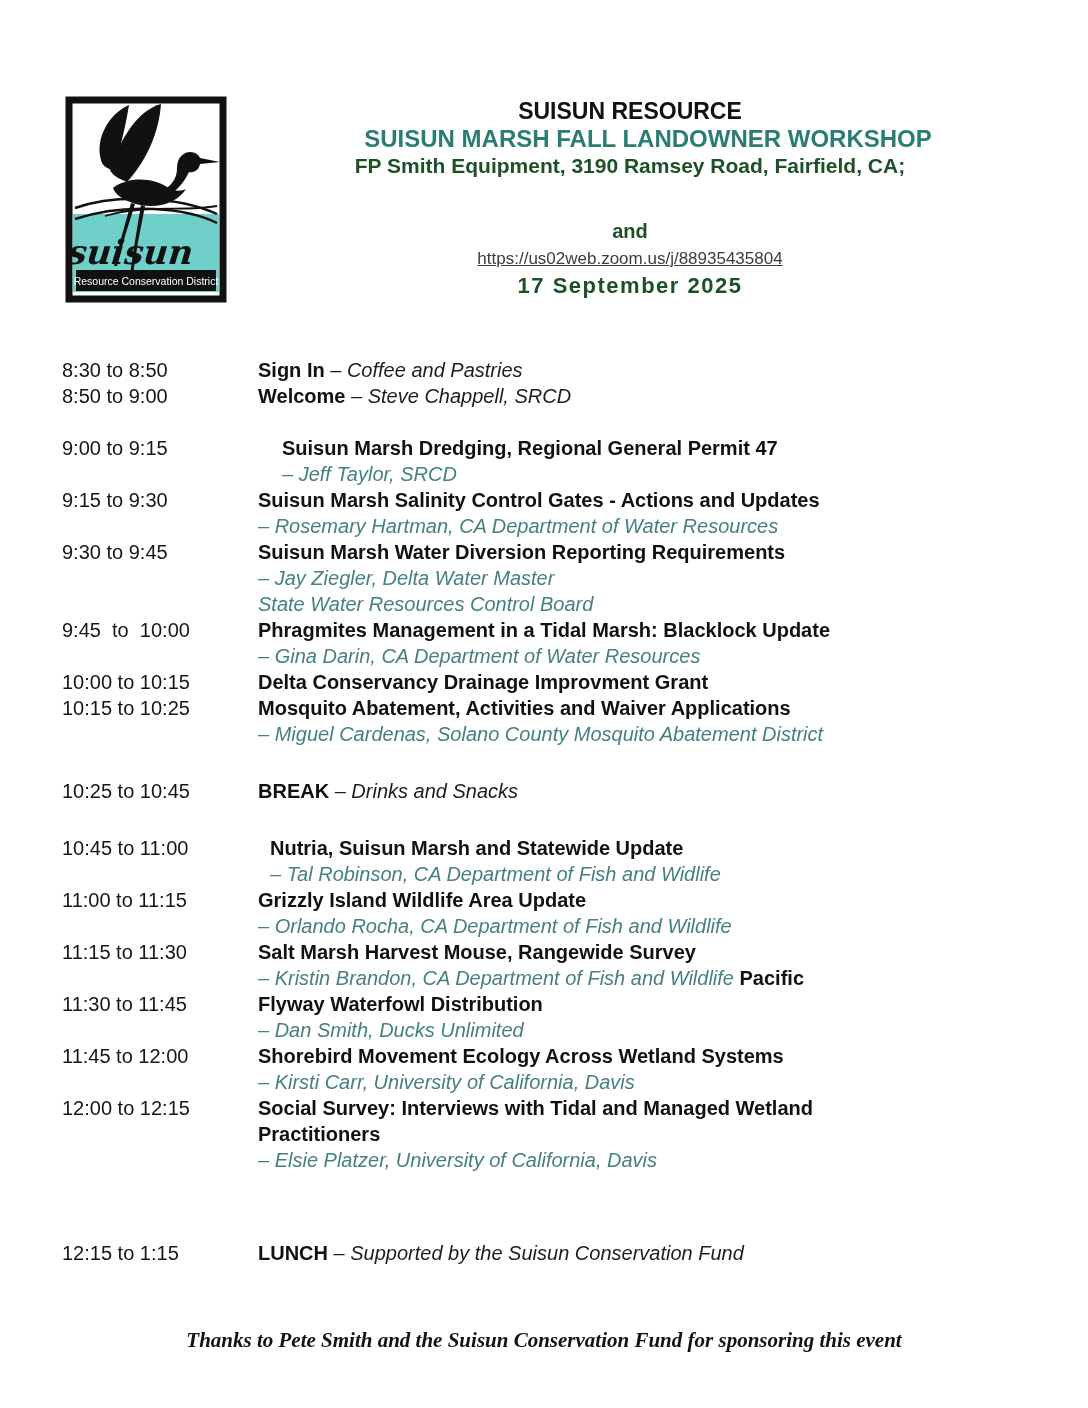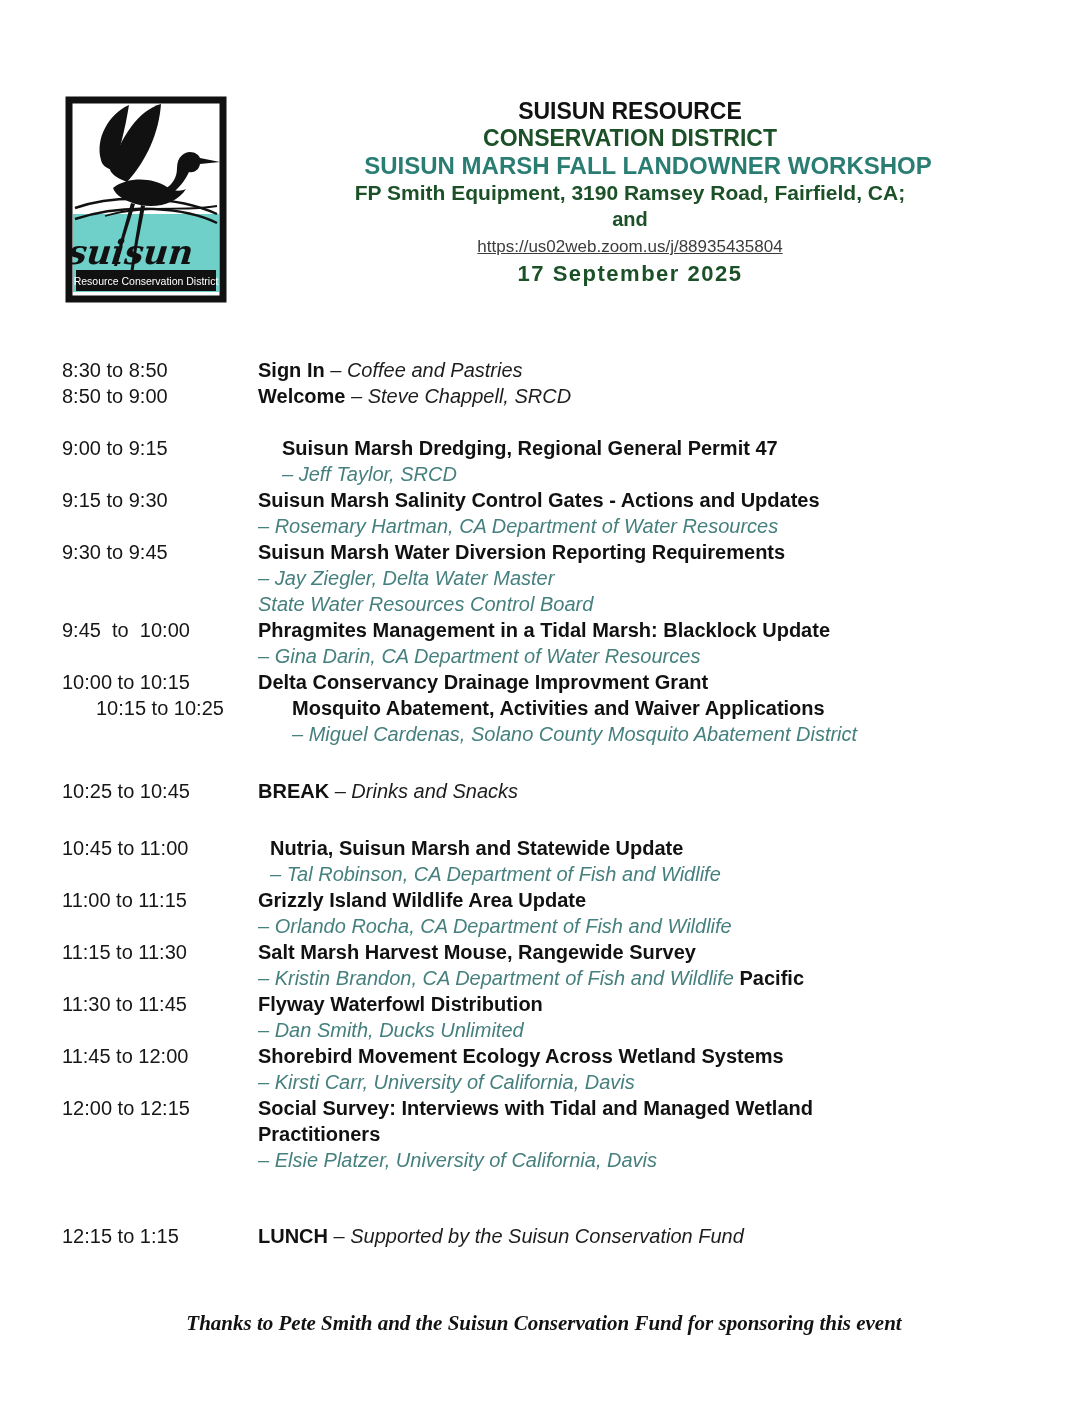--- a/index.html
+++ b/index.html
@@ -29,21 +29,21 @@
     flex: 1 1 auto;
     margin-right: 55px;
     text-align: center;
     padding-top: 2px;
     line-height: 27px;
   }
   .ht-line1 { font-size: 23px; font-weight: bold; color: #121212; }
   .ht-line2 { font-size: 23px; font-weight: bold; color: #1c5128; }
   .ht-line3 { font-size: 24px; font-weight: bold; color: #2a7d73; padding-left: 36px; }
   .ht-location { font-size: 21px; font-weight: bold; color: #1c5128; }
-  .ht-and { font-size: 20px; font-weight: bold; color: #1c5128; }
+  .ht-and { font-size: 20px; font-weight: bold; color: #1c5128; margin-top: 39px; }
   .ht-link {
     font-size: 17px;
     color: #3c3c3c;
     text-decoration: underline;
     font-weight: normal;
   }
   .ht-date {
     font-size: 22px;
     font-weight: bold;
     color: #1c5128;
@@ -122,21 +122,20 @@
       </g>
 
       <text x="82" y="168" text-anchor="middle" class="logo-script" font-size="34" fill="#111" transform="skewX(-6)">suisun</text>
 
       <rect x="11" y="174" width="140" height="21" fill="#111111"></rect>
       <text x="81" y="189" text-anchor="middle" class="logo-band-text" font-size="10.5" fill="#ffffff">Resource Conservation District</text>
     </svg>
   </div>
   <div class="header-text">
     <div class="ht-line1">SUISUN RESOURCE</div>
-    <div class="ht-line2">CONSERVATION DISTRICT</div>
     <div class="ht-line3">SUISUN MARSH FALL LANDOWNER WORKSHOP</div>
     <div class="ht-location">FP Smith Equipment, 3190 Ramsey Road, Fairfield, CA;</div>
     <div class="ht-and">and</div>
     <div><a href="#" class="ht-link">https://us02web.zoom.us/j/88935435804</a></div>
     <div class="ht-date">17 September 2025</div>
   </div>
 </div>
 
 <div class="schedule">
   <div class="row" style="margin-top: 0px;">
@@ -186,21 +185,21 @@
       </div>
   </div>
 
   <div class="row" style="margin-top: 0px;">
     <div class="time">10:00 to 10:15</div>
     <div class="content">
         <div><span class="seg-title">Delta Conservancy Drainage Improvment Grant</span></div>
       </div>
   </div>
 
-  <div class="row" style="margin-top: 0px; margin-left: 34px;">
+  <div class="row" style="margin-top: 0px;">
     <div class="time">10:15 to 10:25</div>
     <div class="content">
         <div><span class="seg-title">Mosquito Abatement, Activities and Waiver Applications</span></div>
         <div><span class="seg-speaker">– Miguel Cardenas, Solano County Mosquito Abatement District</span></div>
       </div>
   </div>
 
   <div class="row" style="margin-top: 31.2px;">
     <div class="time">10:25 to 10:45</div>
     <div class="content">
@@ -250,21 +249,21 @@
 
   <div class="row" style="margin-top: 0px;">
     <div class="time">12:00 to 12:15</div>
     <div class="content">
         <div><span class="seg-title">Social Survey: Interviews with Tidal and Managed Wetland</span></div>
         <div><span class="seg-title">Practitioners</span></div>
         <div><span class="seg-speaker">– Elsie Platzer, University of California, Davis</span></div>
       </div>
   </div>
 
-  <div class="row" style="margin-top: 50px;">
+  <div class="row" style="margin-top: 67px;">
     <div class="time">12:15 to 1:15</div>
     <div class="content">
         <div><span class="seg-title">LUNCH </span><span class="seg-italic">– Supported by the Suisun Conservation Fund</span></div>
       </div>
   </div>
 </div>
 
 <div class="footer">Thanks to Pete Smith and the Suisun Conservation Fund for sponsoring this event</div>
 
 </body></html>

